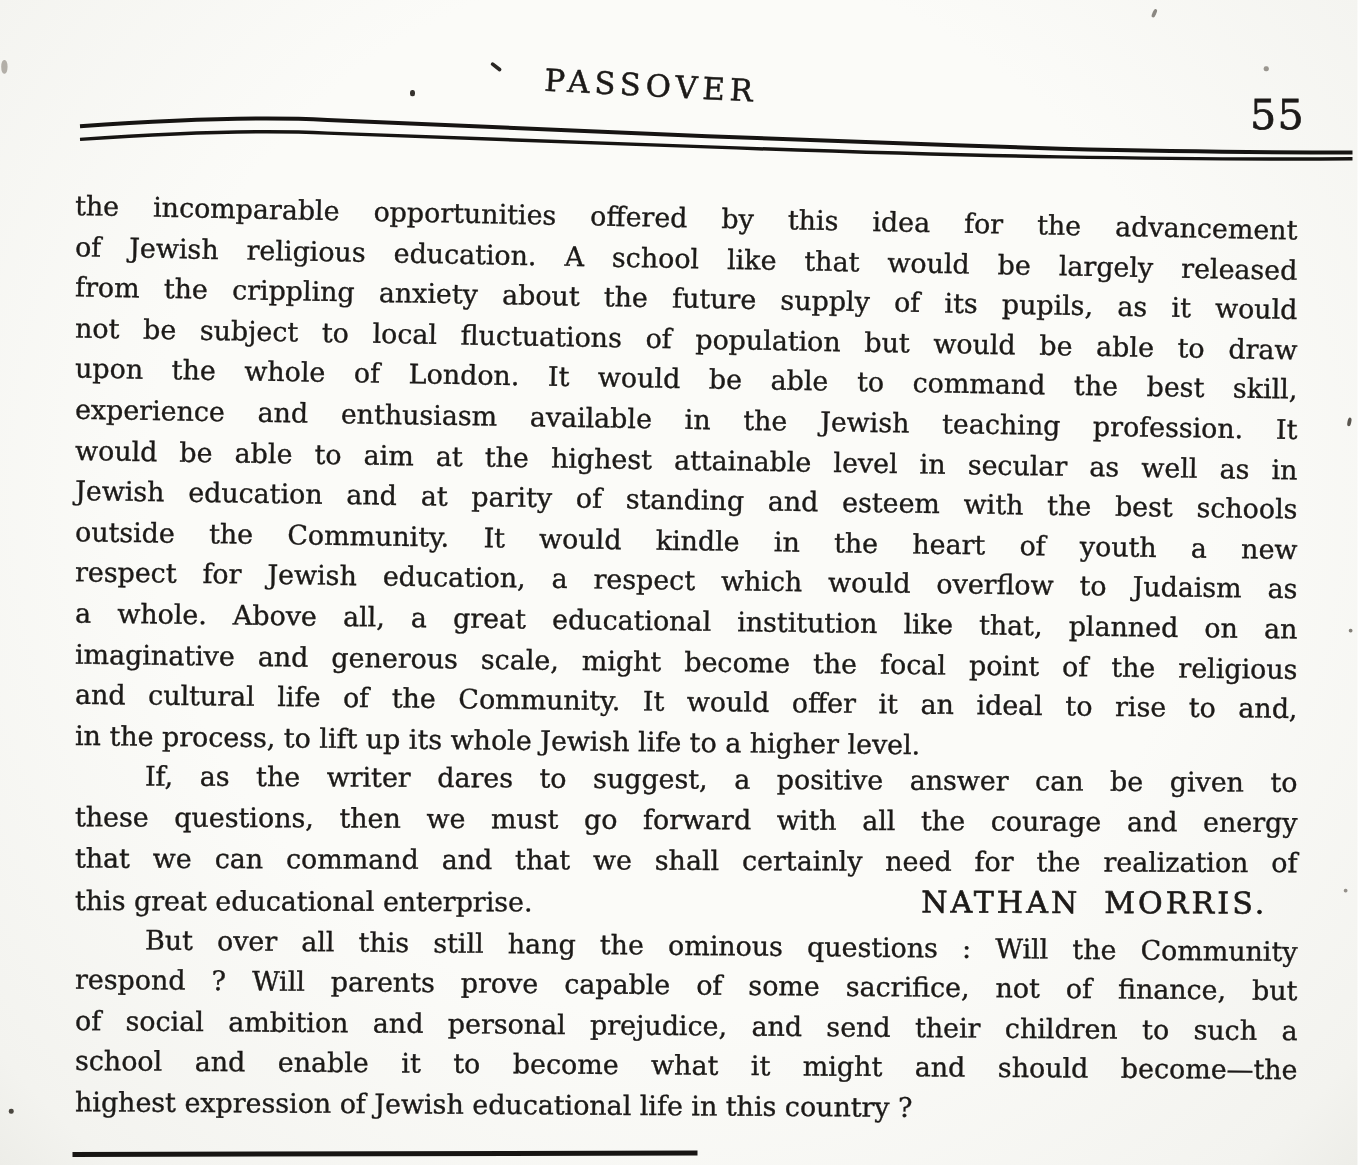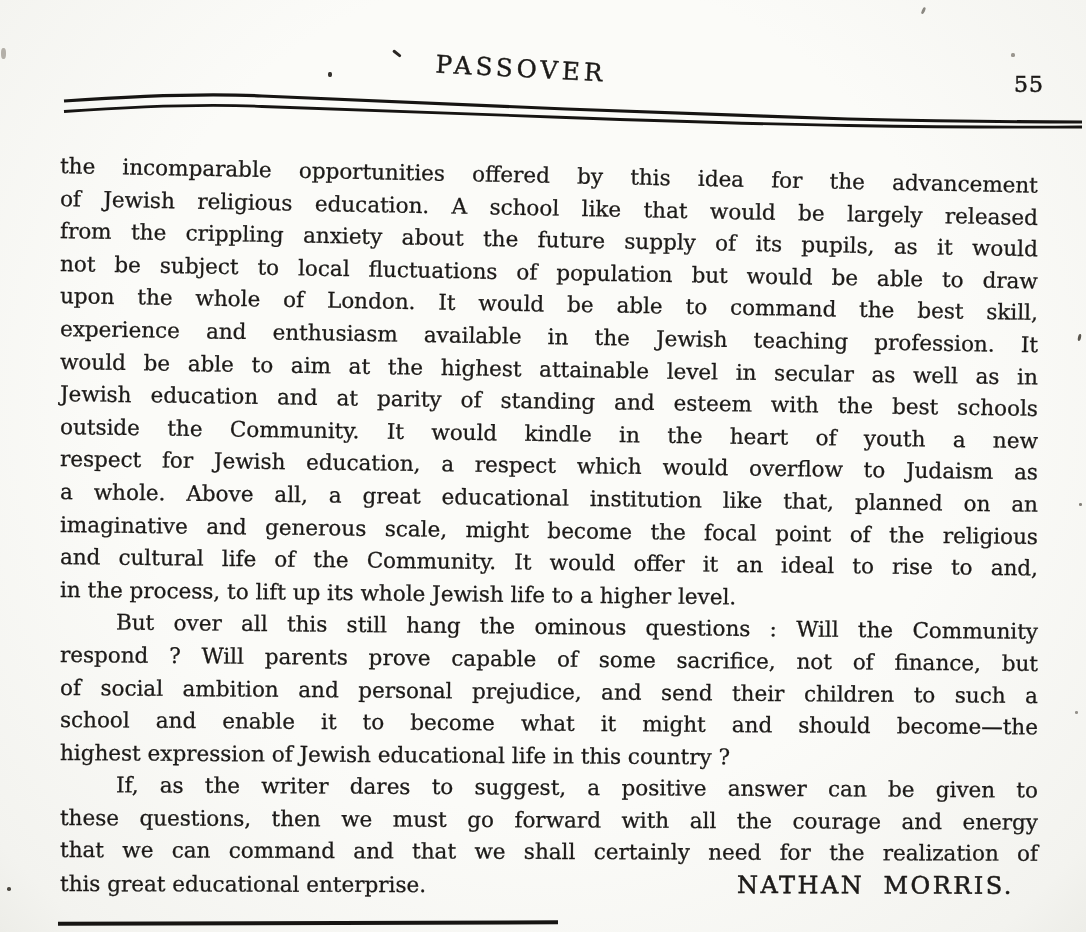--- a/index.html
+++ b/index.html
@@ -21,21 +21,21 @@
     text-align: center;
     font-size: 24.5px;
     letter-spacing: 4px;
     font-weight: normal;
     -webkit-text-stroke: 0.4px #1c1a18;
     transform: translateX(-22px) rotate(3deg);
   }
   .pagenum {
     position: absolute;
     top: 72px; right: 42px;
-    font-size: 22px;
+    font-size: 33px;
     letter-spacing: 1px;
     -webkit-text-stroke: 0.5px #1c1a18;
   }
   .rule {
     position: absolute;
     left: 55px; top: 86px;
     width: 1031px; height: 50px;
   }
   
   .body {
@@ -114,35 +114,35 @@
       <div class="tl" style="--r:0.87deg">Jewish education and at parity of standing and esteem with the best schools</div>
       <div class="tl" style="--r:0.83deg">outside the Community. It would kindle in the heart of youth a new</div>
       <div class="tl" style="--r:0.79deg">respect for Jewish education, a respect which would overflow to Judaism as</div>
       <div class="tl" style="--r:0.75deg">a whole. Above all, a great educational institution like that, planned on an</div>
       <div class="tl" style="--r:0.71deg">imaginative and generous scale, might become the focal point of the religious</div>
       <div class="tl" style="--r:0.67deg">and cultural life of the Community. It would offer it an ideal to rise to and,</div>
       <div class="tl last" style="--r:0.63deg">in the process, to lift up its whole Jewish life to a higher level.</div>
     </div>
 
     <div class="para">
-      <div class="tl indent" style="--r:0.58deg">But over all this still hang the ominous questions : Will the Community</div>
-      <div class="tl" style="--r:0.53deg">respond ? Will parents prove capable of some sacrifice, not of finance, but</div>
-      <div class="tl" style="--r:0.48deg">of social ambition and personal prejudice, and send their children to such a</div>
-      <div class="tl" style="--r:0.43deg">school and enable it to become what it might and should become—the</div>
-      <div class="tl last" style="--r:0.38deg">highest expression of Jewish educational life in this country ?</div>
-    </div>
-
-    <div class="para">
       <div class="tl indent" style="--r:0.32deg">If, as the writer dares to suggest, a positive answer can be given to</div>
       <div class="tl" style="--r:0.27deg">these questions, then we must go forward with all the courage and energy</div>
       <div class="tl" style="--r:0.22deg">that we can command and that we shall certainly need for the realization of</div>
       <div class="tl last sigline" style="--r:0.17deg">
         <span>this great educational enterprise.</span>
         <span class="sig">NATHAN MORRIS.</span>
       </div>
+    </div>
+
+    <div class="para">
+      <div class="tl indent" style="--r:0.58deg">But over all this still hang the ominous questions : Will the Community</div>
+      <div class="tl" style="--r:0.53deg">respond ? Will parents prove capable of some sacrifice, not of finance, but</div>
+      <div class="tl" style="--r:0.48deg">of social ambition and personal prejudice, and send their children to such a</div>
+      <div class="tl" style="--r:0.43deg">school and enable it to become what it might and should become—the</div>
+      <div class="tl last" style="--r:0.38deg">highest expression of Jewish educational life in this country ?</div>
     </div>
 
   </div>
 
   <div class="footer-rule"></div>
 
   <span class="speck s1"></span>
   <span class="speck s2"></span>
   <span class="speck s3"></span>
   <span class="speck s4"></span>

